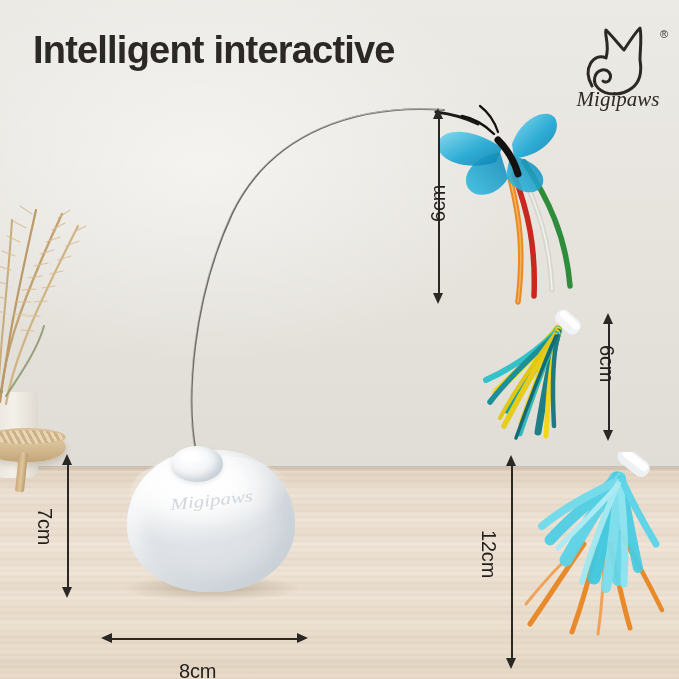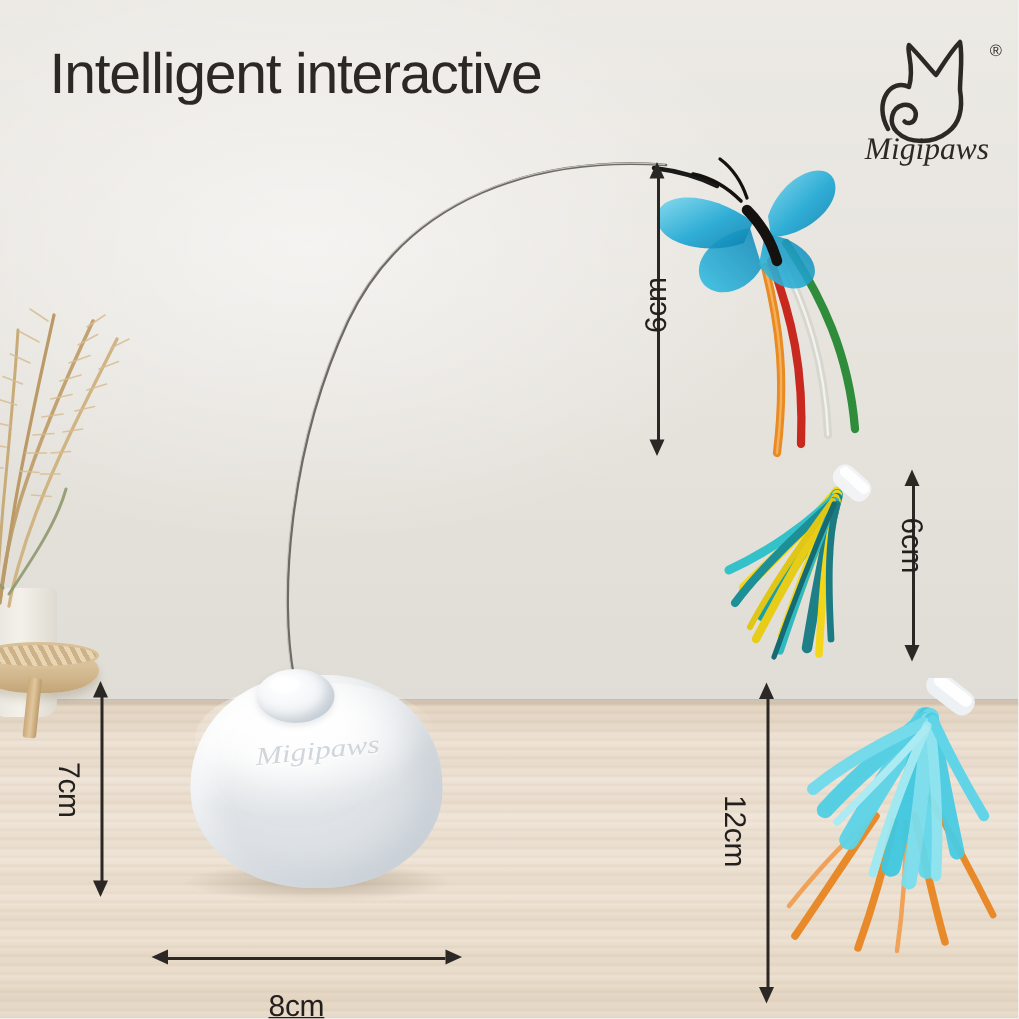--- a/index.html
+++ b/index.html
@@ -120,21 +120,21 @@
   .rot-cw  { transform: rotate(90deg); transform-origin: left top; }
   .rot-ccw { transform: rotate(-90deg); transform-origin: left top; }
 
   
   .title {
     position: absolute;
     left: 33px;
     top: 30px;
     width: 470px;
     font-size: 38px;
-    font-weight: normal;
+    font-weight: bold;
     line-height: 1.08;
     color: #2b2826;
     letter-spacing: -0.8px;
   }
   .title-line { display: block; }
 
   
   .brand {
     position: absolute;
     left: 566px;

